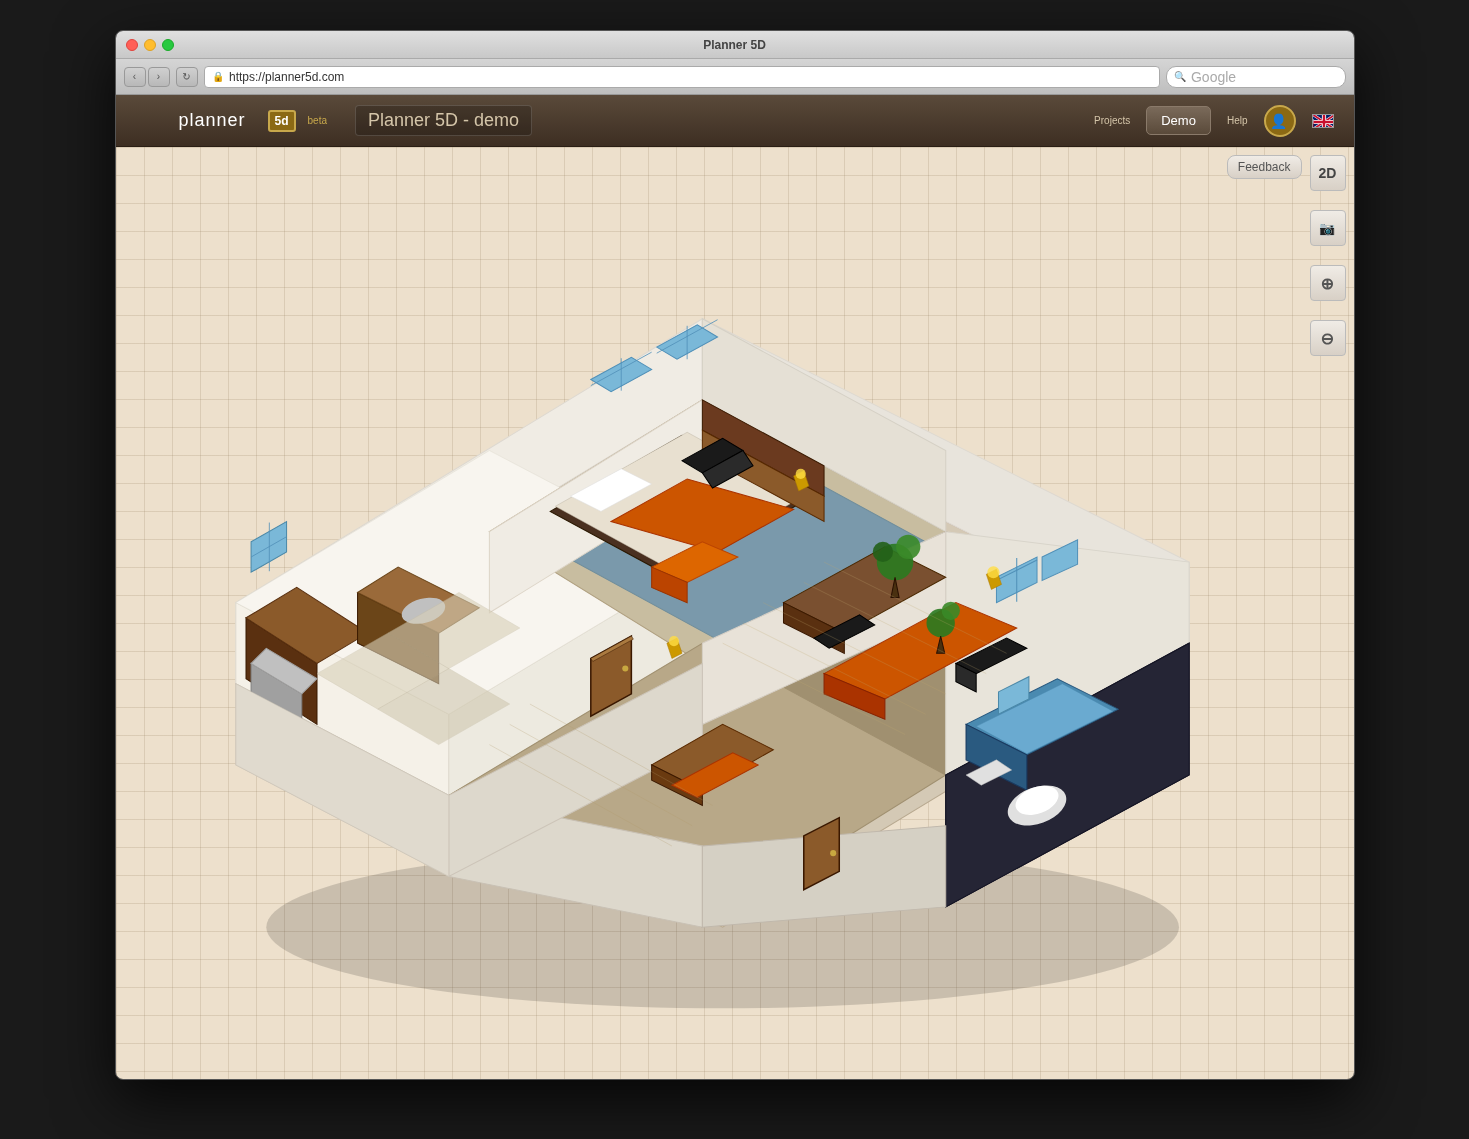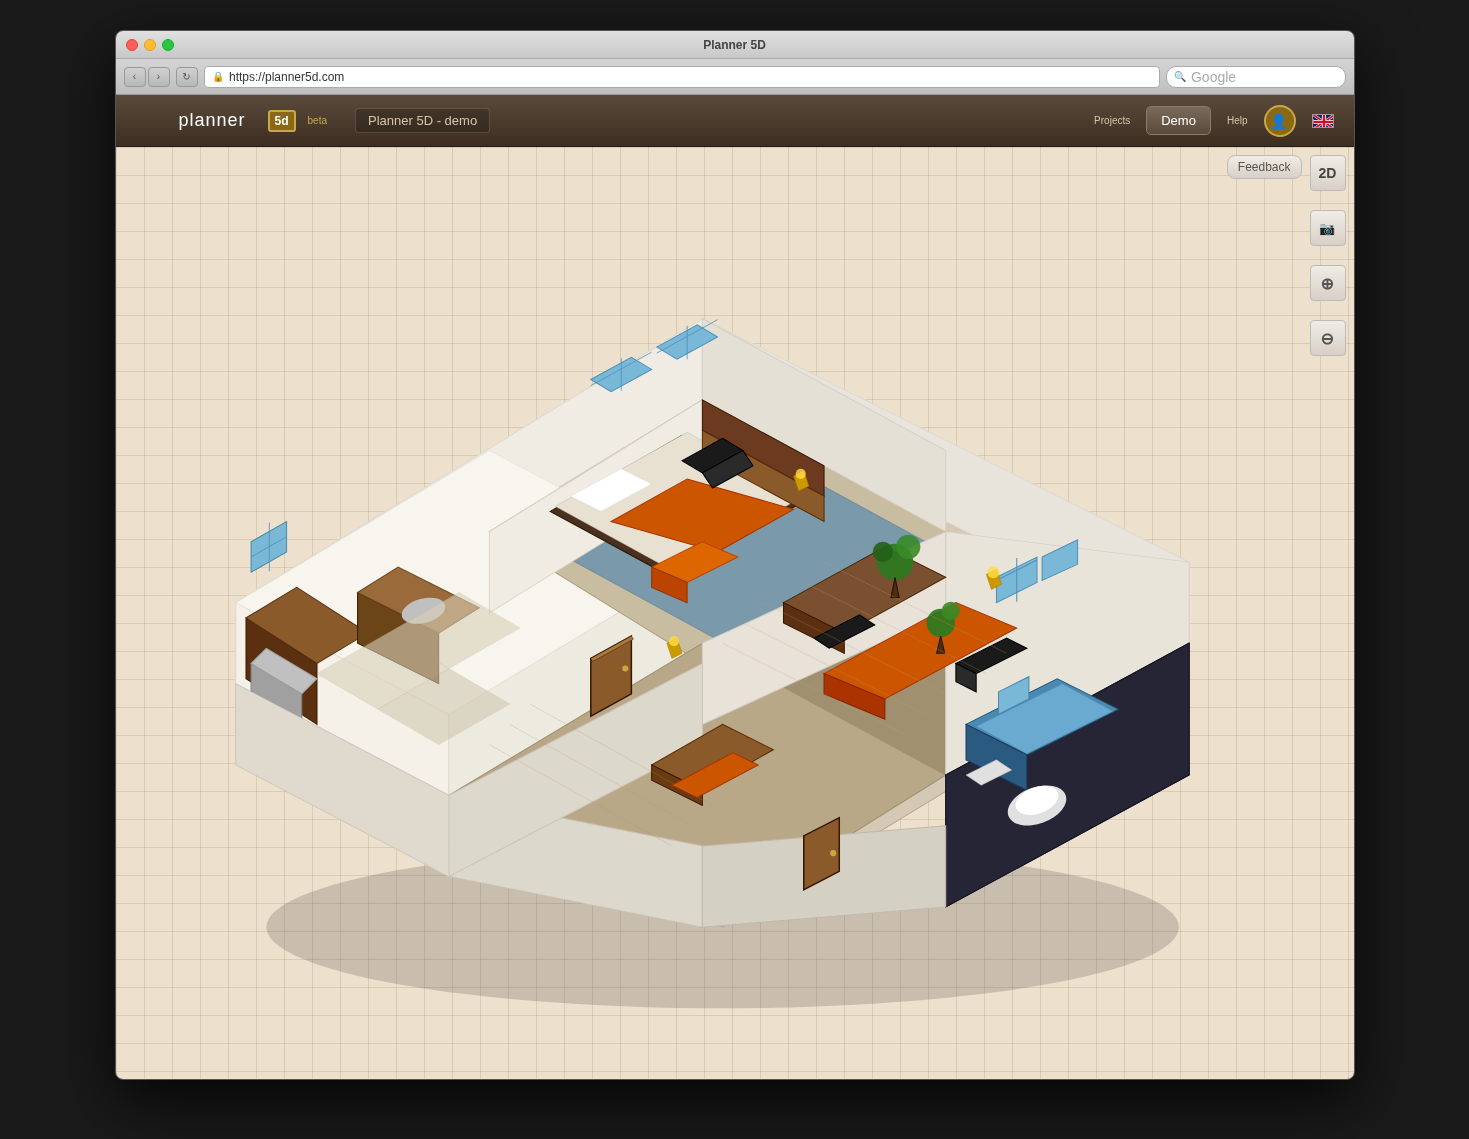--- a/index.html
+++ b/index.html
@@ -173,21 +173,21 @@
     }
 
     .beta-badge {
       color: #c8a84b;
       font-size: 10px;
       margin-left: 4px;
     }
 
     .project-name {
       color: #d4c5a9;
-      font-size: 13px;
+      font-size: 18px;
       margin-left: 20px;
       background: rgba(0,0,0,0.2);
       padding: 4px 12px;
       border-radius: 4px;
       border: 1px solid rgba(255,255,255,0.15);
     }
 
     .header-nav {
       display: flex;
       align-items: center;

